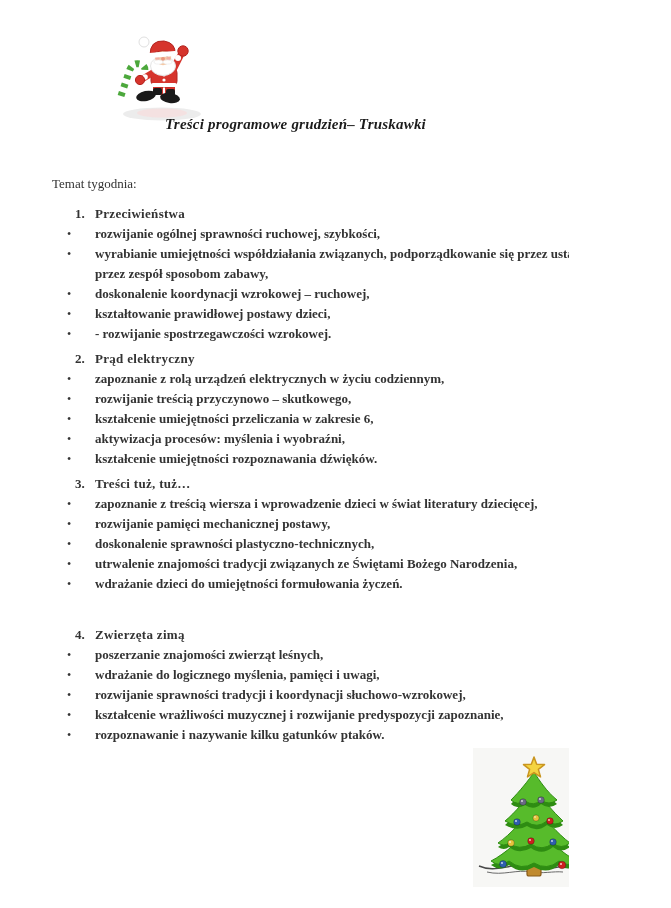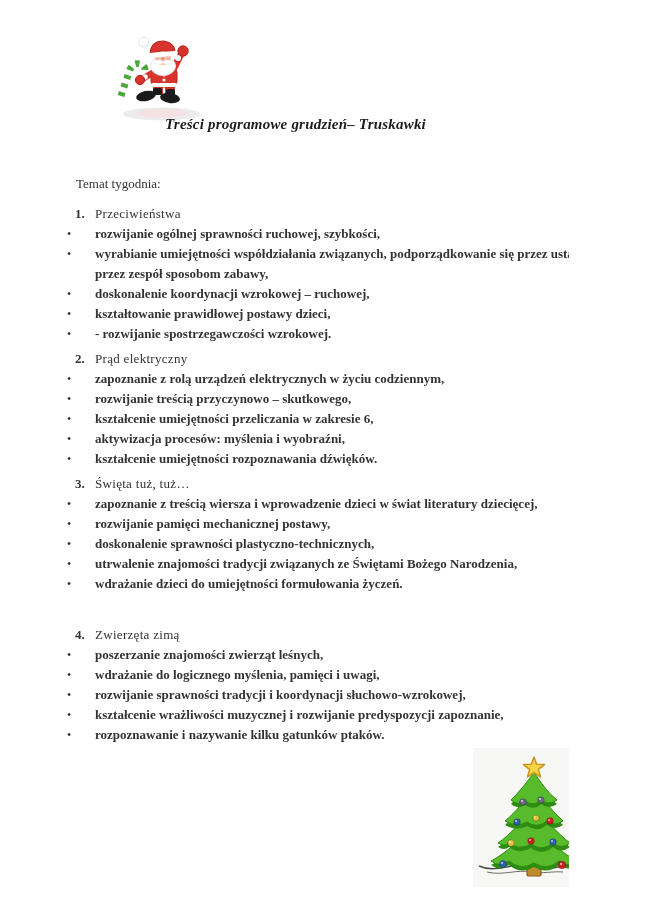--- a/index.html
+++ b/index.html
@@ -14,34 +14,34 @@
   
   .santa-wrap{position:absolute;left:106px;top:30px;width:110px;height:94px;}
   
   .doc-title{
     position:absolute;top:116px;left:0;right:0;
     text-align:center;padding-left:22px;box-sizing:border-box;
     font-size:15px;font-weight:bold;font-style:italic;
     color:#1c1c1c;letter-spacing:.2px;
   }
   
-  .week-label{position:absolute;left:52px;top:176px;font-size:13px;margin-left:24px;}
+  .week-label{position:absolute;left:52px;top:176px;font-size:13px;}
   
   .content{
     position:absolute;left:66px;top:204px;width:549px;
     font-size:13px;line-height:20px;
   }
   .section{}
   .section + .section{margin-top:5px;}
   .section.gap-large{margin-top:31px;}
   .row{display:flex;align-items:flex-start;}
   .marker{flex:0 0 29px;}
   .marker.num{padding-left:9px;box-sizing:border-box;font-weight:bold;}
   .marker.dot{padding-left:1px;box-sizing:border-box;font-size:12px;}
-  .heading-text{font-weight:normal;letter-spacing:.3px;}
+  .heading-text{font-weight:bold;letter-spacing:.3px;}
   .bullet-text{flex:1 1 auto;font-weight:bold;}
   
   .tree-box{
     position:absolute;left:473px;top:748px;width:122px;height:139px;
     background:#f7f7f5;
   }
   svg{display:block;width:100%;height:100%;}
 </style>
 </head>
 <body>
@@ -147,21 +147,21 @@
           <span class="bullet-text">aktywizacja procesów: myślenia i wyobraźni,</span>
         </div>
         <div class="row">
           <span class="marker dot">•</span>
           <span class="bullet-text">kształcenie umiejętności rozpoznawania dźwięków.</span>
         </div>
       </div>
       <div class="section">
         <div class="row">
           <span class="marker num">3.</span>
-          <span class="heading-text">Święta tuż, tuż…</span>
+          <span class="heading-text">Treści tuż, tuż…</span>
         </div>
         <div class="row">
           <span class="marker dot">•</span>
           <span class="bullet-text">zapoznanie z treścią wiersza i wprowadzenie dzieci w świat literatury dziecięcej,</span>
         </div>
         <div class="row">
           <span class="marker dot">•</span>
           <span class="bullet-text">rozwijanie pamięci mechanicznej postawy,</span>
         </div>
         <div class="row">

